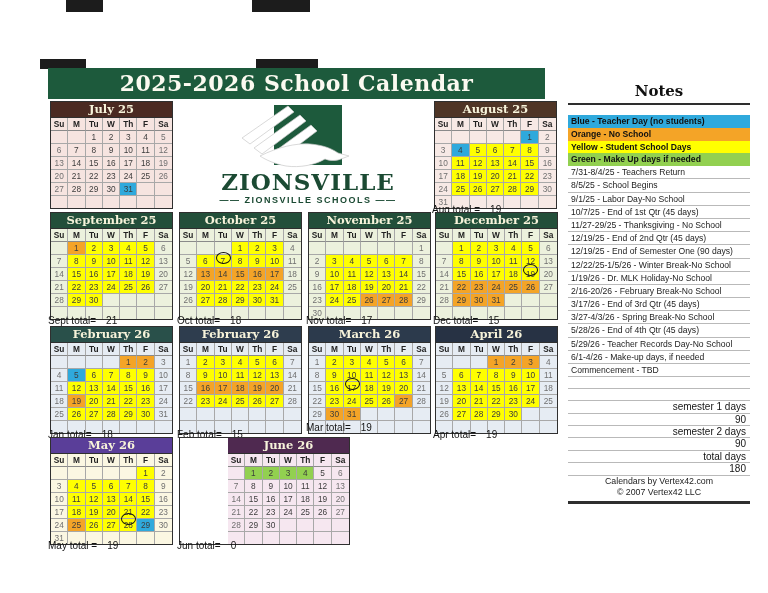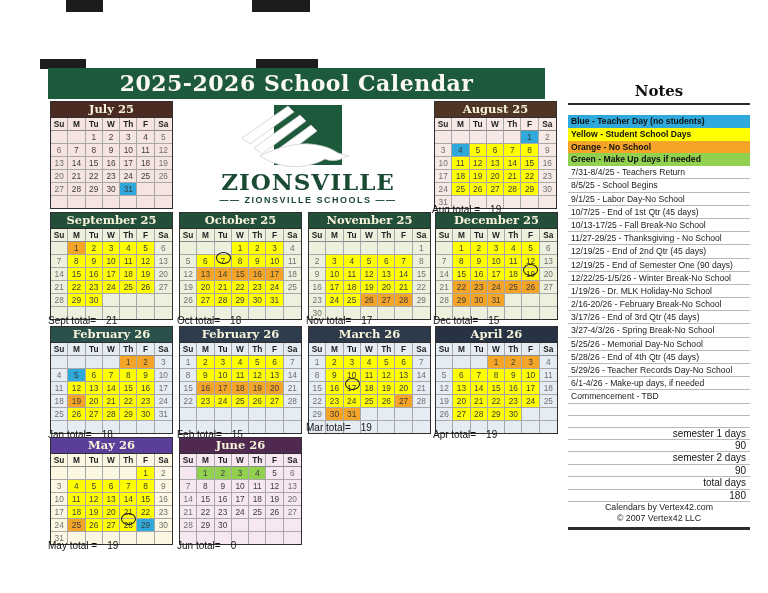--- a/index.html
+++ b/index.html
@@ -663,21 +663,21 @@
           <div class="m-cell" style="background: rgb(251, 247, 226);"></div>
           <div class="m-cell" style="background: rgb(251, 247, 226);"></div>
           <div class="m-cell" style="background: rgb(251, 247, 226);"></div>
           <div class="m-cell" style="background: rgb(251, 247, 226);"></div>
           <div class="m-cell" style="background: rgb(251, 247, 226);"></div>
           <div class="m-cell" style="background: rgb(251, 247, 226); color: rgb(111, 111, 111);"></div>
         </div>
         <div class="m-circle" style="left: 70.1429px; top: 75px;"></div>
       </div>
       <div class="m-total" style="left: 48px; top: 540px;"><span>May total =</span><span class="v">19</span></div>
-      <div class="month" style="left: 179px; top: 437px;">
+      <div class="month" style="left: 179px; top: 437px; padding-left: 48px;">
         <div class="m-title" style="background: rgb(79, 41, 80);">June 26</div>
         <div class="m-grid">
           <div class="m-cell m-dh" style="background: rgb(246, 231, 240);">Su</div>
           <div class="m-cell m-dh" style="background: rgb(246, 231, 240);">M</div>
           <div class="m-cell m-dh" style="background: rgb(246, 231, 240);">Tu</div>
           <div class="m-cell m-dh" style="background: rgb(246, 231, 240);">W</div>
           <div class="m-cell m-dh" style="background: rgb(246, 231, 240);">Th</div>
           <div class="m-cell m-dh" style="background: rgb(246, 231, 240);">F</div>
           <div class="m-cell m-dh" style="background: rgb(246, 231, 240);">Sa</div>
           <div class="m-cell" style="background: rgb(246, 231, 240); color: rgb(111, 111, 111);"></div>
@@ -725,39 +725,37 @@
         </div>
       </div>
       <div class="m-total" style="left: 177px; top: 540px;"><span>Jun total=</span><span class="v">0</span></div>
     </div>
 
   <div id="notes">
     <div class="n-title">Notes</div>
     <div class="n-hr"></div>
     <div id="legend">
         <div class="leg" style="background: rgb(47, 169, 220);">Blue - Teacher Day (no students)</div>
+        <div class="leg" style="background: rgb(244, 164, 39);">Orange - No School</div>
         <div class="leg" style="background: rgb(255, 255, 0);">Yellow - Student School Days</div>
-        <div class="leg" style="background: rgb(244, 164, 39);">Orange - No School</div>
         <div class="leg" style="background: rgb(146, 208, 80);">Green - Make Up days if needed</div>
       </div>
     <div id="note-list">
         <div class="note">7/31-8/4/25 - Teachers Return</div>
         <div class="note">8/5/25 - School Begins</div>
         <div class="note">9/1/25 - Labor Day-No School</div>
         <div class="note">10/7/25 - End of 1st Qtr (45 days)</div>
-        <div class="note">10/13-17/25 - Fall Break-No School</div>
         <div class="note">11/27-29/25 - Thanksgiving - No School</div>
         <div class="note">12/19/25 - End of 2nd Qtr (45 days)</div>
         <div class="note">12/19/25 - End of Semester One (90 days)</div>
         <div class="note">12/22/25-1/5/26 - Winter Break-No School</div>
         <div class="note">1/19/26 - Dr. MLK Holiday-No School</div>
         <div class="note">2/16-20/26 - February Break-No School</div>
         <div class="note">3/17/26 - End of 3rd Qtr (45 days)</div>
         <div class="note">3/27-4/3/26 - Spring Break-No School</div>
-        <div class="note">5/25/26 - Memorial Day-No School</div>
         <div class="note">5/28/26 - End of 4th Qtr (45 days)</div>
         <div class="note">5/29/26 - Teacher Records Day-No School</div>
         <div class="note">6/1-4/26 - Make-up days, if needed</div>
         <div class="note">Commencement - TBD</div>
       </div>
     <div class="blankline"></div>
     <div class="blankline"></div>
     <div id="sem-totals">
         <div class="t-row">semester 1 days</div>
         <div class="t-row">90</div>

